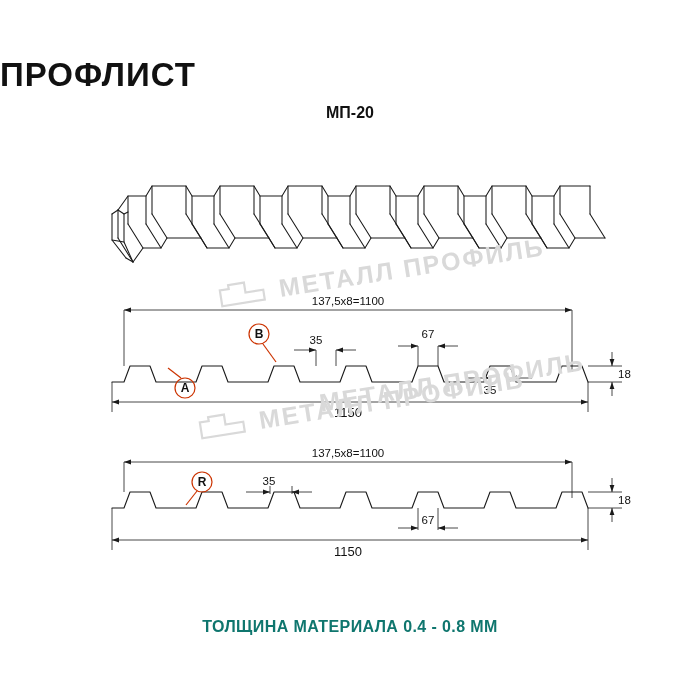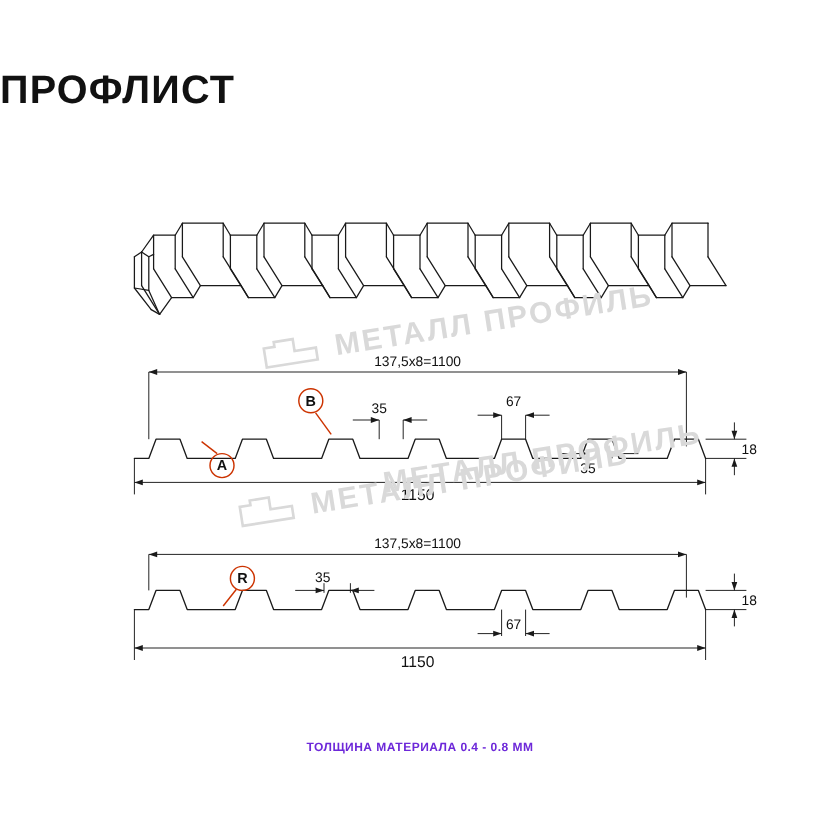--- a/index.html
+++ b/index.html
@@ -40,24 +40,24 @@
     font-size: 16px;
     font-weight: bold;
     color: #111;
   }
   .footer {
     position: absolute;
     top: 618px;
     left: 0;
     width: 700px;
     text-align: center;
-    font-size: 10px;
+    font-size: 16px;
     font-weight: bold;
     letter-spacing: 0.4px;
-    color: #6d28d9;
+    color: #0f766e;
   }
   svg {
     position: absolute;
     top: 0;
     left: 0;
   }
   .wm {
     position: absolute;
     pointer-events: none;
     color: #d9d9d9;
@@ -93,20 +93,21 @@
     font-family: "Liberation Sans", sans-serif;
     fill: #111;
   }
 </style>
 </head>
 <body>
 
 <div class="page">
 
   <div class="title">ПРОФЛИСТ</div>
+  <div class="subtitle">МП-20</div>
 
   <svg width="700" height="700">
     <g fill="none" stroke="#1a1a1a" stroke-width="1.05" stroke-linejoin="round" stroke-linecap="round">
 
       <path d="M118,210 L128,196 L146,196 L152,186 L186,186 L192,196 L214,196 L220,186 L254,186 L260,196 L282,196 L288,186 L322,186 L328,196 L350,196 L356,186 L390,186 L396,196 L418,196 L424,186 L458,186 L464,196 L486,196 L492,186 L526,186 L532,196 L554,196 L560,186 L590,186"></path>
 
       <path d="M118,210 L118,238"></path>
       <path d="M128,196 L128,224"></path>
       <path d="M146,196 L146,224"></path>
       <path d="M152,186 L152,214"></path>

